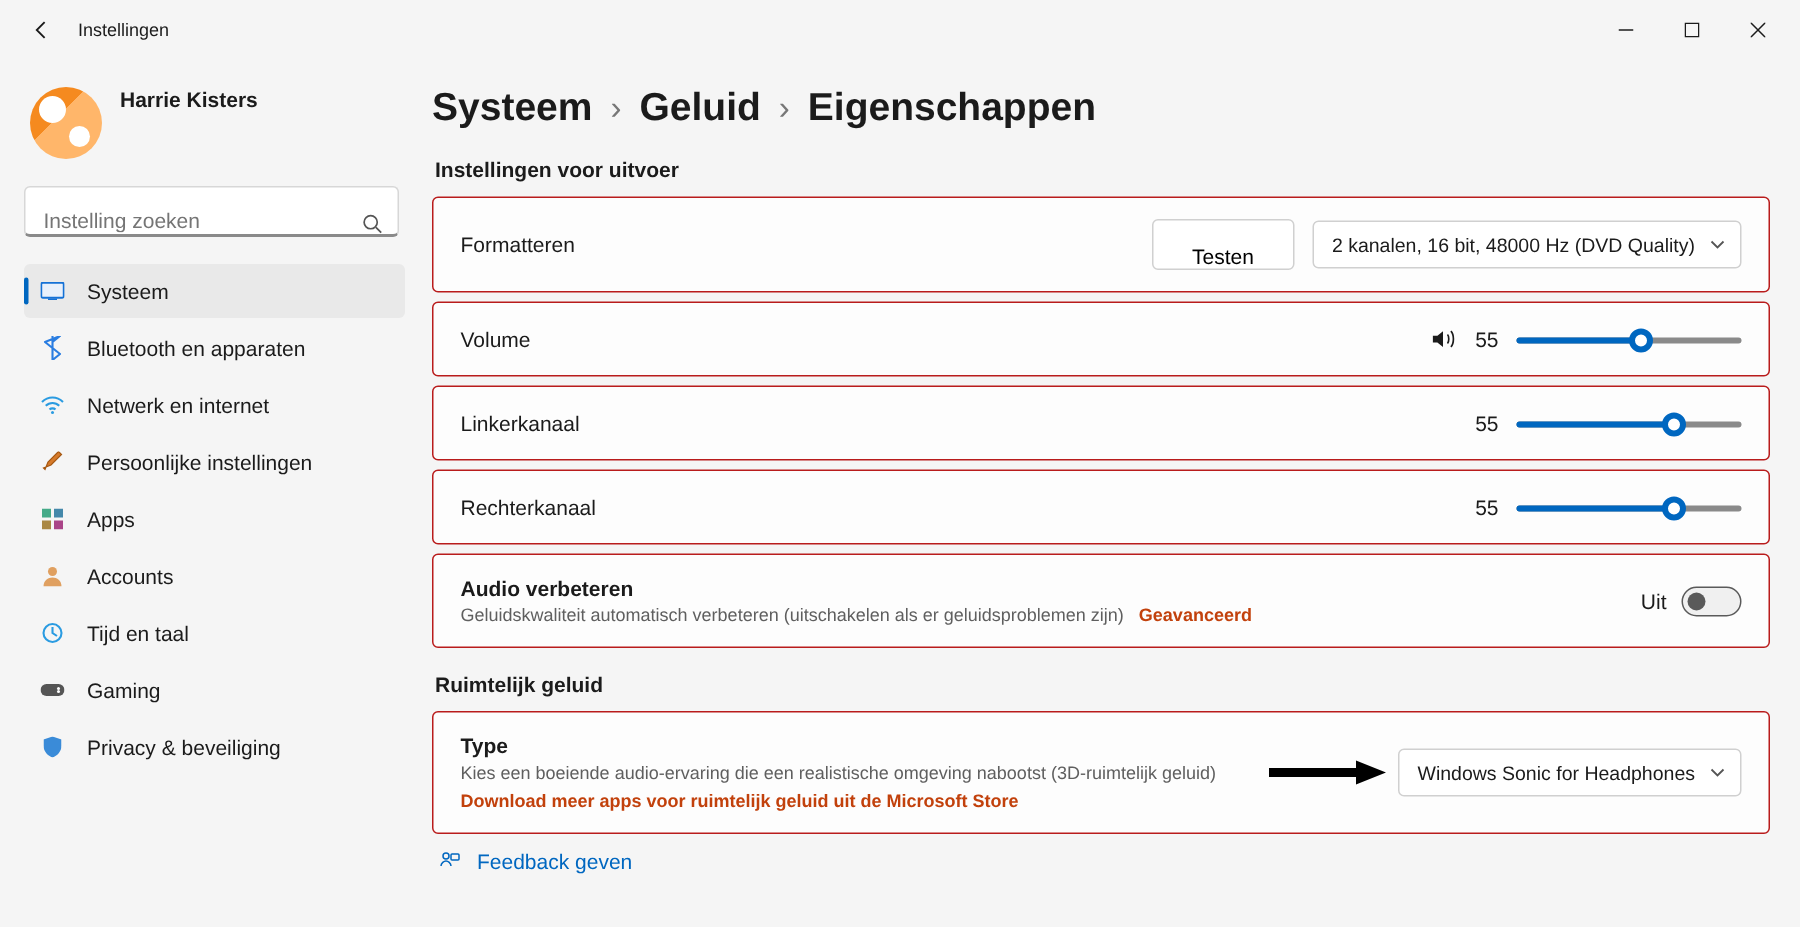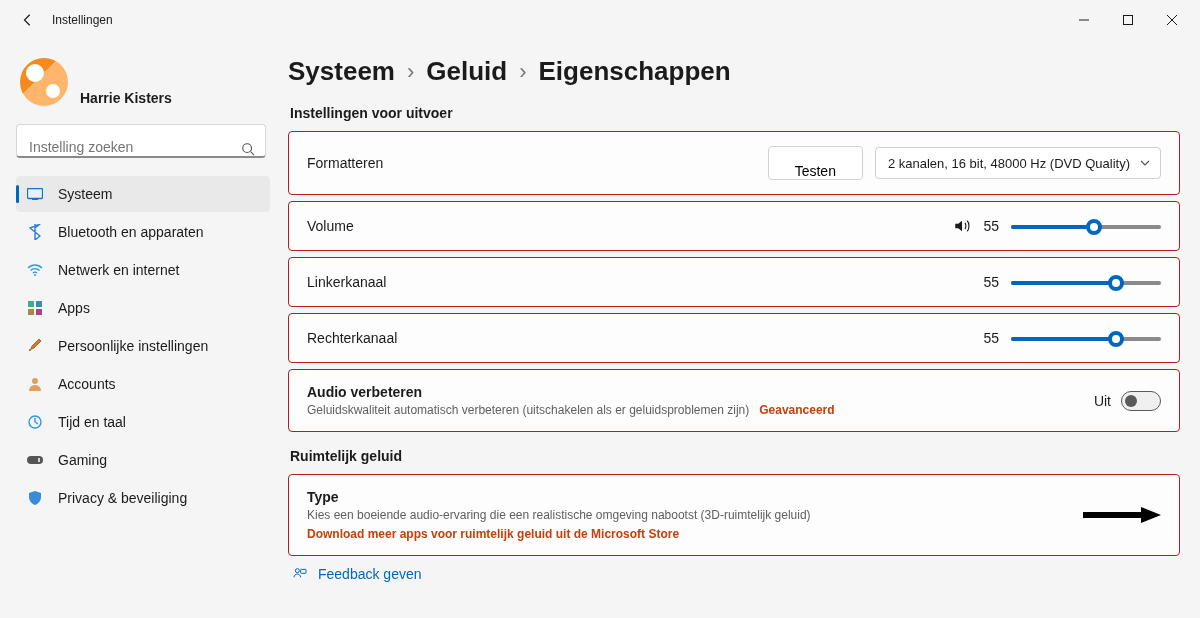--- a/index.html
+++ b/index.html
@@ -33,21 +33,21 @@
   .body {
     display: flex;
     height: calc(618px - 40px);
   }
   .sidebar {
     width: 280px;
     padding: 10px 10px 10px 16px;
     display: flex; flex-direction: column;
   }
   .account {
-    display: flex; align-items: flex-end; gap: 12px;
+    display: flex; align-items: flex-start; gap: 12px;
     padding: 8px 4px 18px 4px;
   }
   .avatar {
     width: 48px; height: 48px; border-radius: 50%;
     background: linear-gradient(135deg, #f58a1f 40%, #ffb66a 40%);
     position: relative;
     overflow: hidden;
   }
   .avatar::before, .avatar::after {
     content: ""; position: absolute; background: #fff; border-radius: 50%;
@@ -261,36 +261,36 @@
           <span class="nav-ico">
             <svg width="16" height="12" viewBox="0 0 16 12">
               <path d="M1 4c4-4 10-4 14 0M3.5 6.5c2.5-2.5 6.5-2.5 9 0M6 9c1-1 3-1 4 0" stroke="#2a9be1" stroke-width="1.4" fill="none"></path>
               <circle cx="8" cy="11" r="1" fill="#2a9be1"></circle>
             </svg>
           </span>
           <span class="nav-label">Netwerk en internet</span>
         </div>
         <div class="nav-item">
           <span class="nav-ico">
+            <svg width="14" height="14" viewBox="0 0 14 14">
+              <path d="M2 12l2-5 7-7 2 2-7 7-5 2z" fill="#d67a2a" stroke="#a55812" stroke-width="0.8"></path>
+            </svg>
+          </span>
+          <span class="nav-label">Persoonlijke instellingen</span>
+        </div>
+        <div class="nav-item">
+          <span class="nav-ico">
             <svg width="14" height="14">
               <rect x="0" y="0" width="6" height="6" fill="#4a8"></rect>
               <rect x="8" y="0" width="6" height="6" fill="#48a"></rect>
               <rect x="0" y="8" width="6" height="6" fill="#a84"></rect>
               <rect x="8" y="8" width="6" height="6" fill="#a48"></rect>
             </svg>
           </span>
           <span class="nav-label">Apps</span>
-        </div>
-        <div class="nav-item">
-          <span class="nav-ico">
-            <svg width="14" height="14" viewBox="0 0 14 14">
-              <path d="M2 12l2-5 7-7 2 2-7 7-5 2z" fill="#d67a2a" stroke="#a55812" stroke-width="0.8"></path>
-            </svg>
-          </span>
-          <span class="nav-label">Persoonlijke instellingen</span>
         </div>
         <div class="nav-item">
           <span class="nav-ico">
             <svg width="14" height="14" viewBox="0 0 14 14">
               <circle cx="7" cy="4" r="3" fill="#e0a060"></circle>
               <path d="M1 14c0-4 3-6 6-6s6 2 6 6" fill="#e0a060"></path>
             </svg>
           </span>
           <span class="nav-label">Accounts</span>
         </div>
@@ -419,20 +419,28 @@
         <div class="desc">Kies een boeiende audio-ervaring die een realistische omgeving nabootst (3D-ruimtelijk geluid)</div>
         <div class="linkb" style="margin-top:2px">Download meer apps voor ruimtelijk geluid uit de Microsoft Store</div>
       </div>
       <div class="spacer"></div>
       <div class="arrow-annot">
         <svg width="80" height="20" viewBox="0 0 80 20">
             <line x1="2" y1="10" x2="64" y2="10" stroke="#000" stroke-width="6"></line>
             <polygon points="60,2 80,10 60,18" fill="#000"></polygon>
           </svg>
       </div>
+      <div class="dropdown" style="margin-left:8px">
+        <span>Windows Sonic for Headphones</span>
+        <span class="chev">
+          <svg width="10" height="10" viewBox="0 0 10 10">
+              <path d="M1 3 L5 7 L9 3" stroke="#555" stroke-width="1.2" fill="none"></path>
+            </svg>
+        </span>
+      </div>
     </div>
 
     <div class="feedback">
       <span>
         <svg width="16" height="16" viewBox="0 0 24 24">
             <circle cx="8" cy="7" r="3" stroke="#0067c0" stroke-width="1.5" fill="none"></circle>
             <path d="M3 17c0-3 3-5 5-5s5 2 5 5" stroke="#0067c0" stroke-width="1.5" fill="none"></path>
             <rect x="13" y="5" width="8" height="6" rx="1" stroke="#0067c0" stroke-width="1.5" fill="none"></rect>
           </svg>
       </span>

